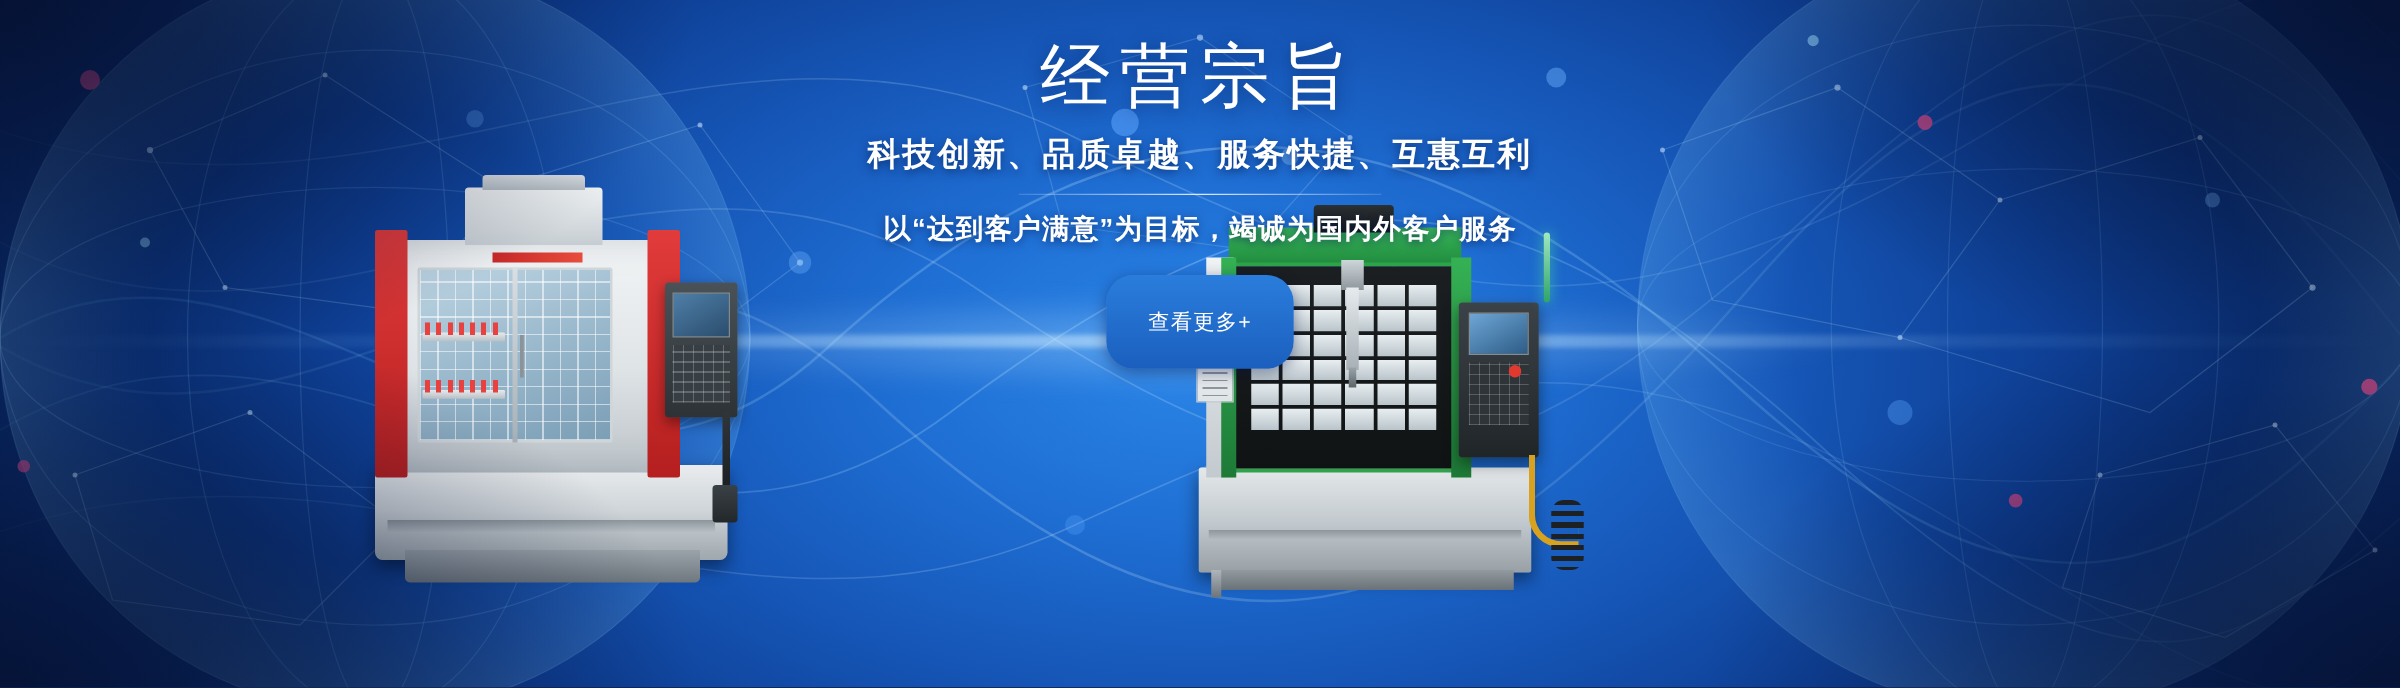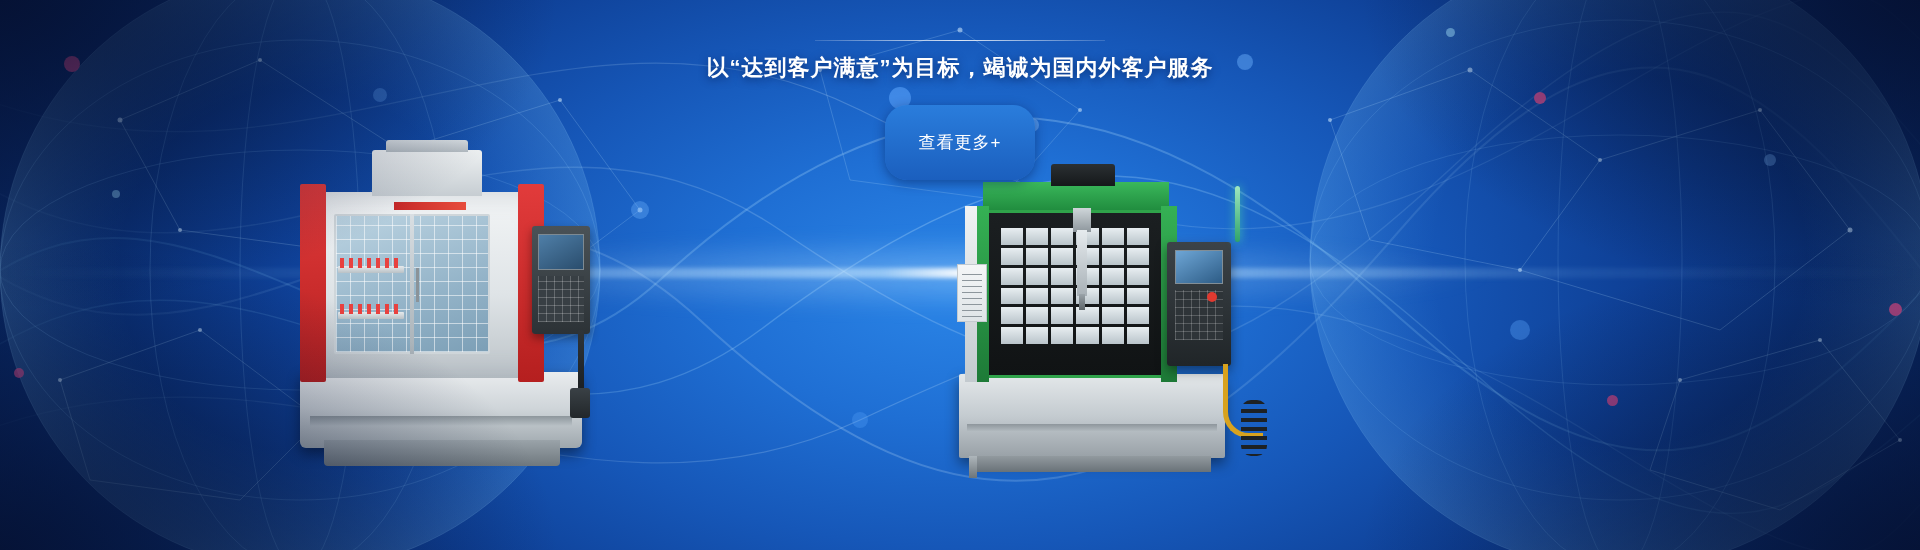--- a/index.html
+++ b/index.html
@@ -510,18 +510,20 @@
     <div class="mr-keys"></div>
     <div class="mr-redbtn"></div>
     <div class="mr-lamp"></div>
     <div class="mr-cable"></div>
     <div class="mr-coil"></div>
   </div>
 
   <div class="vignette"></div>
 
   <div class="content">
+    <div class="title">经营宗旨</div>
+    <div class="subtitle">科技创新、品质卓越、服务快捷、互惠互利</div>
     <div class="divider"></div>
     <div class="tagline">以“达到客户满意”为目标，竭诚为国内外客户服务</div>
     <button class="more-btn">查看更多+</button>
   </div>
 
 </div>
 
 </body></html>

